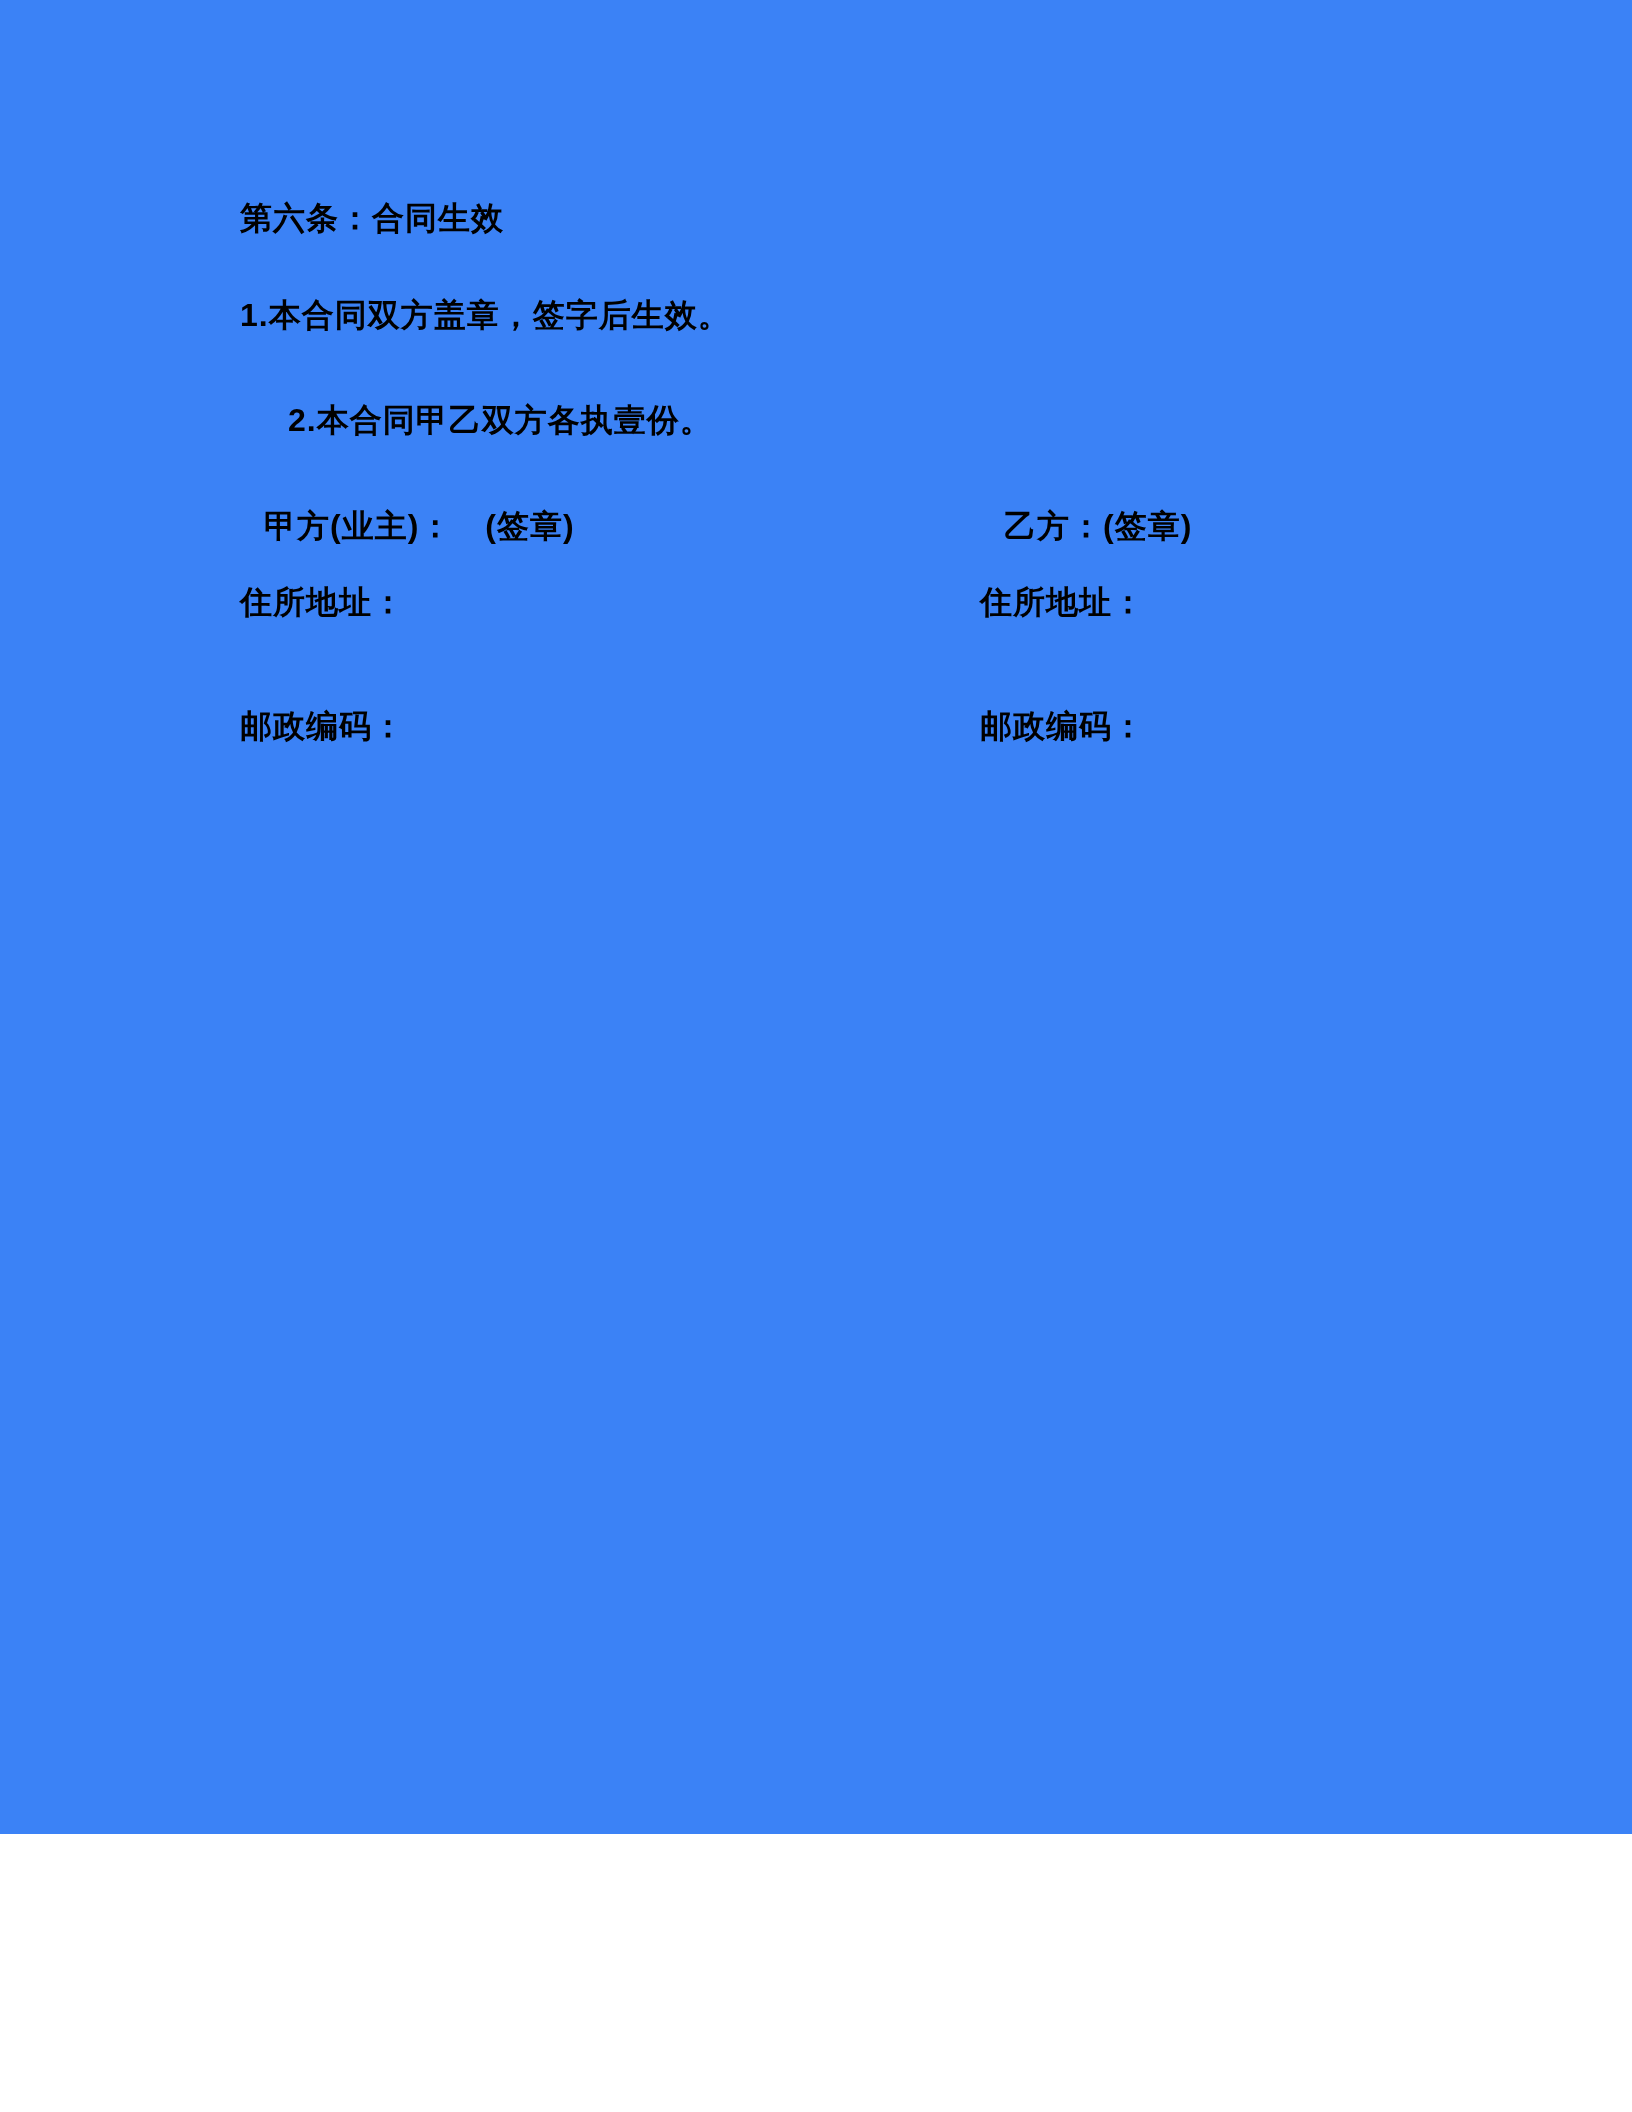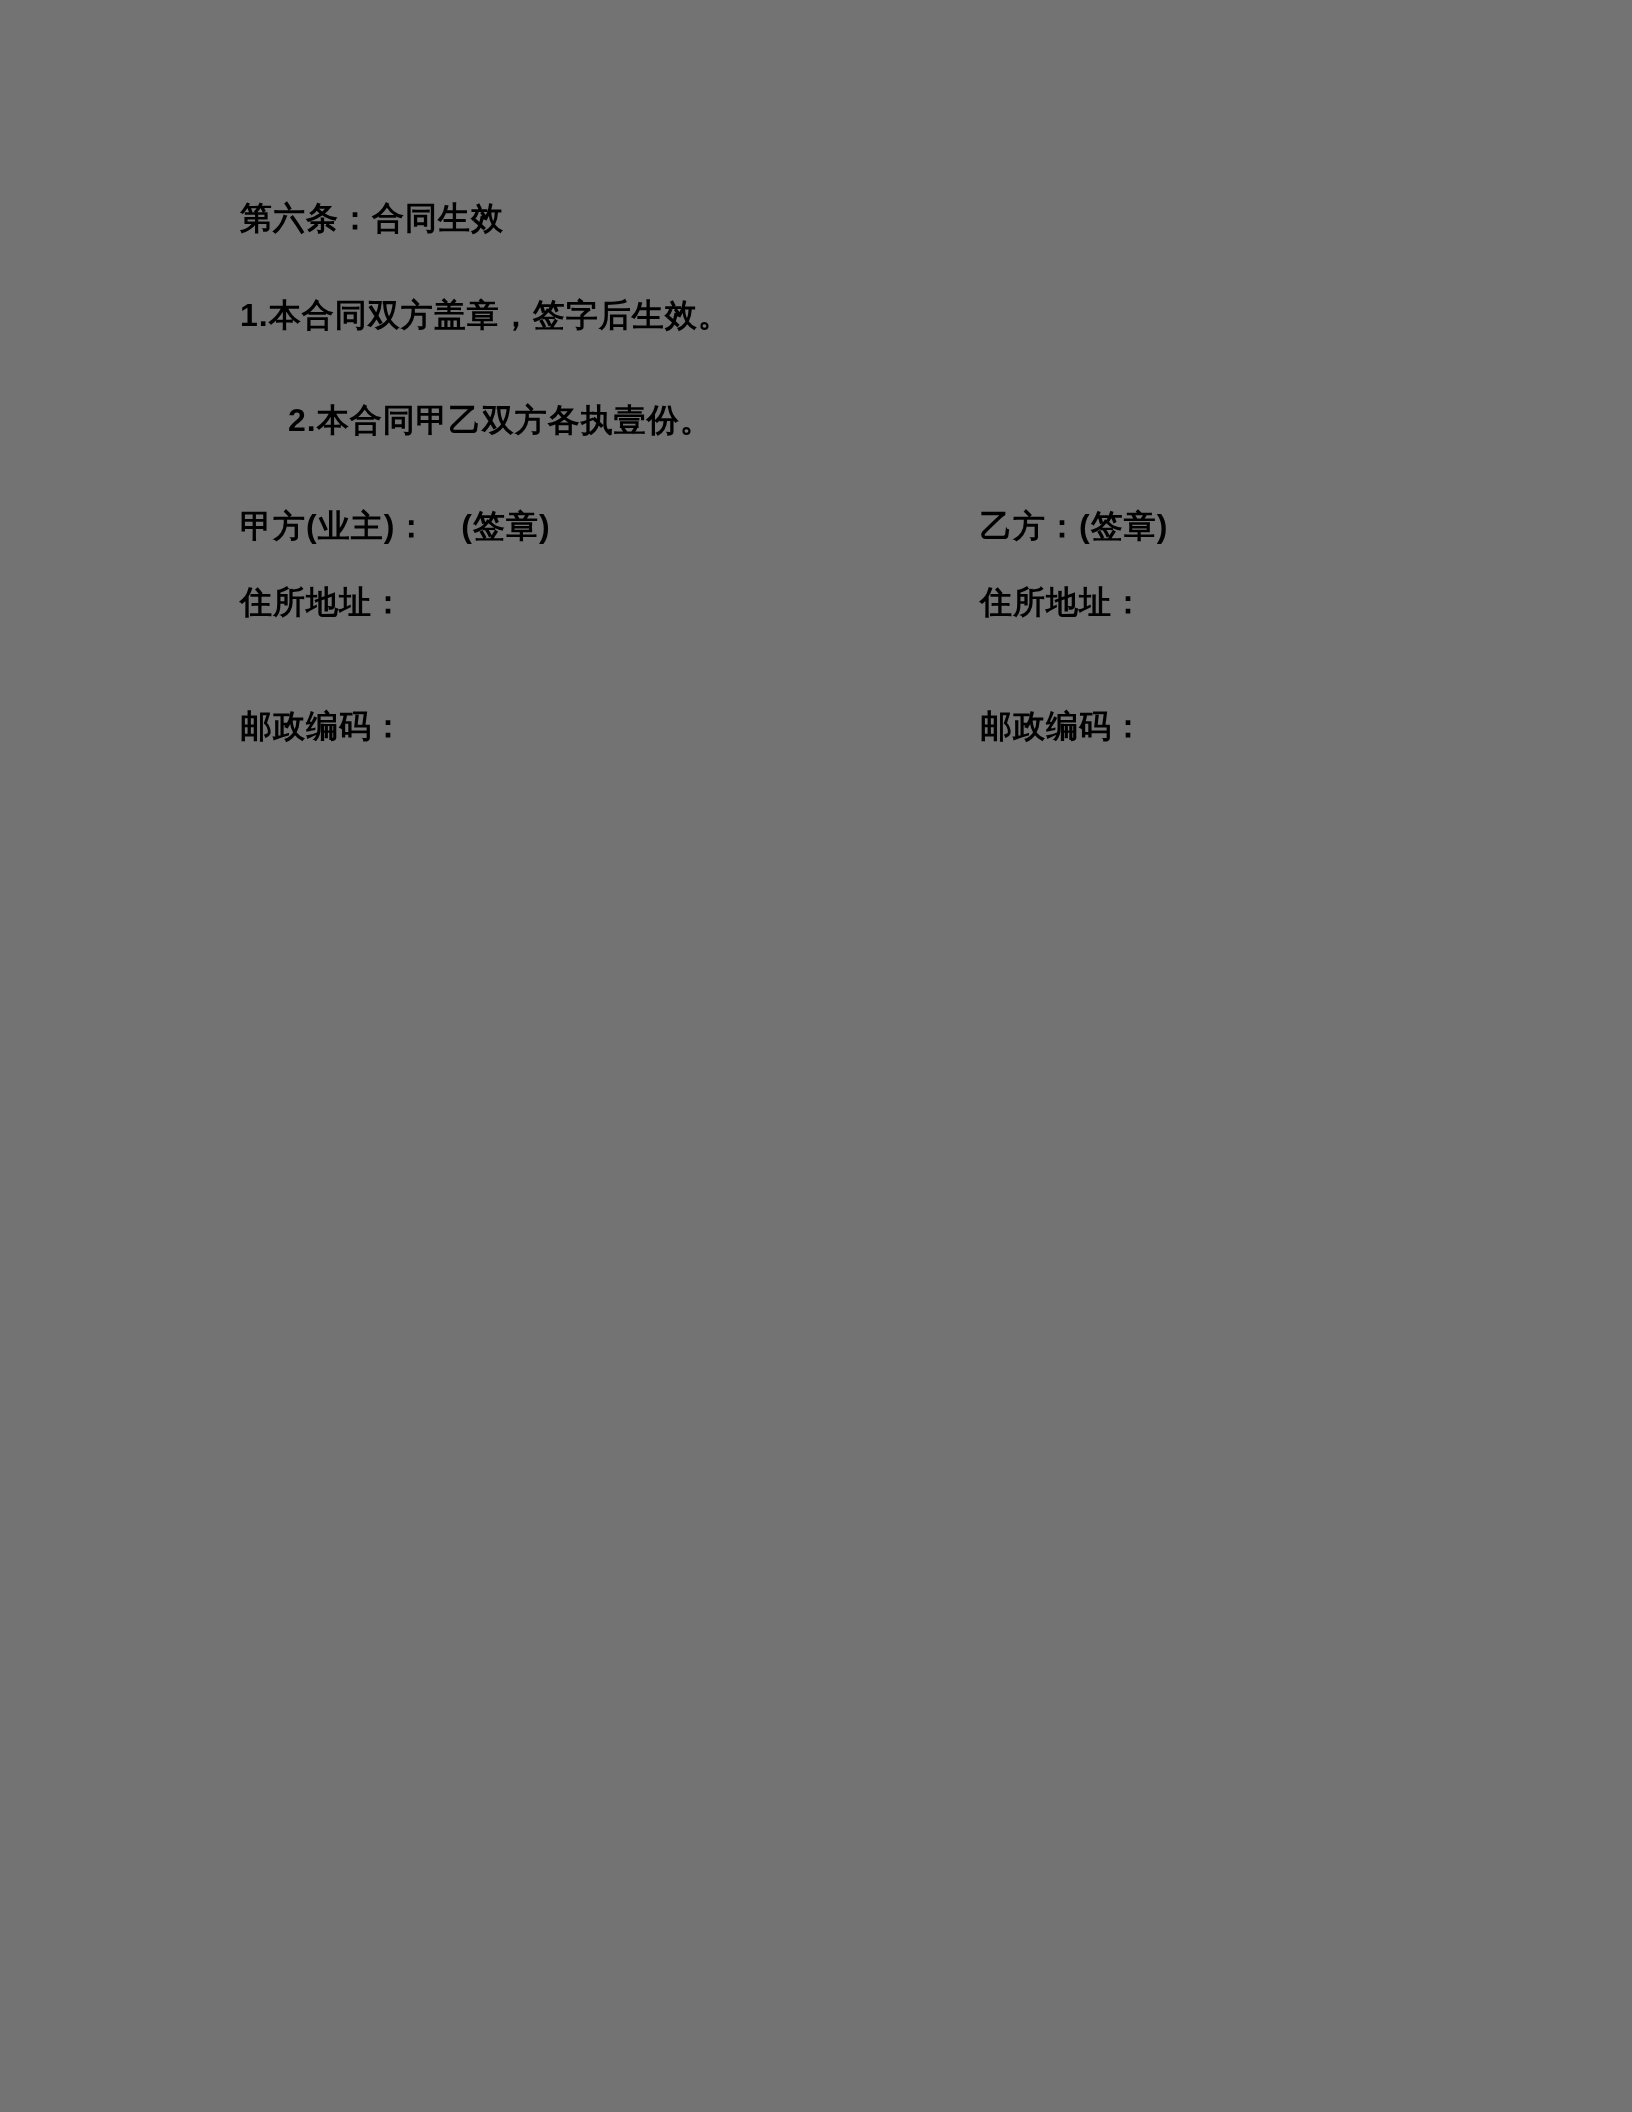--- a/index.html
+++ b/index.html
@@ -3,40 +3,40 @@
 <meta charset="utf-8">
 <style>
   html, body {
     margin: 0;
     padding: 0;
     background: #ffffff;
   }
   .page {
     position: relative;
     width: 1632px;
-    height: 2112px;
-    background: #737373;
+    height: 1834px;
+    background: #3b82f6;
     font-family: "Liberation Sans", "DejaVu Sans", sans-serif;
     font-weight: 700;
     color: #000000;
     font-size: 32px;
     line-height: 44px;
     overflow: hidden;
   }
   .line {
     position: absolute;
     white-space: pre;
     letter-spacing: 1px;
   }
   .col-left  { left: 240px; }
   .col-right { left: 980px; }
   .row-heading   { top: 196px; }
   .row-clause1   { top: 293px; text-align: right; }
   .row-clause2   { top: 398px; margin-left: 48px; }
-  .row-signature { top: 504px; }
+  .row-signature { top: 504px; margin-left: 24px; }
   .row-address   { top: 580px; }
   .row-postcode  { top: 704px; }
 </style>
 </head>
 <body>
 
 <div class="page">
 
   <div class="line col-left row-heading">第六条：合同生效</div>
 

